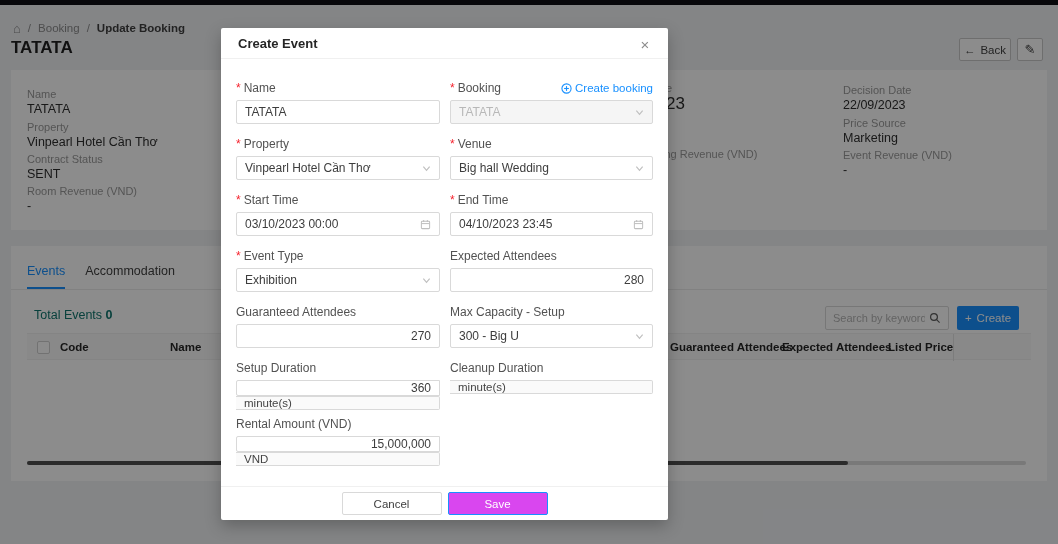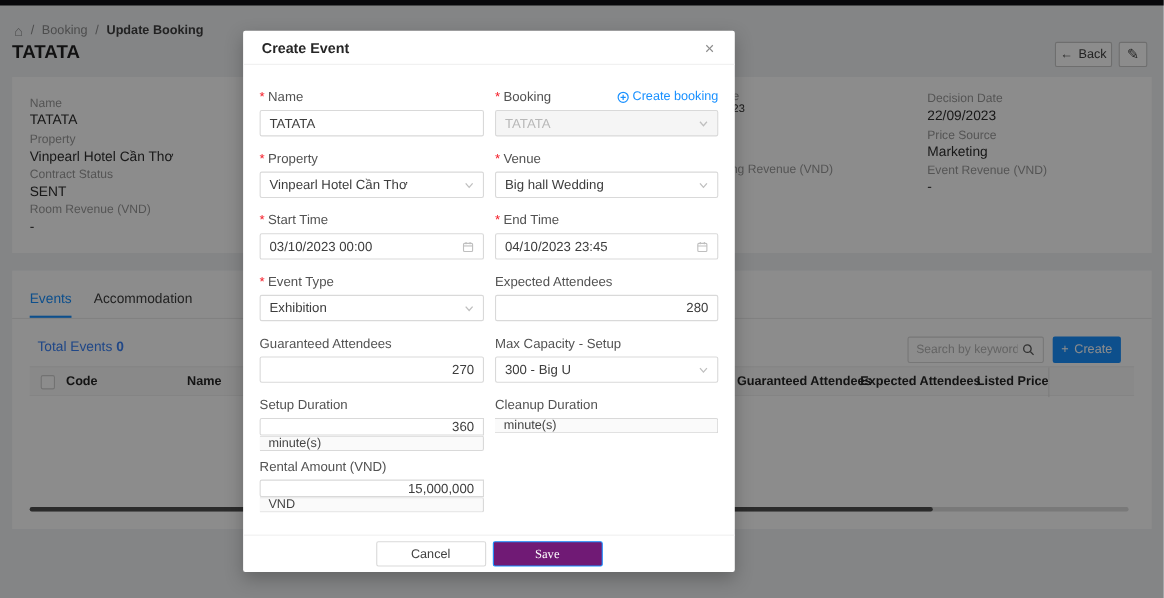--- a/index.html
+++ b/index.html
@@ -22,29 +22,29 @@
 
   .card { position:absolute; background:#fff; }
   .card.info { left:11px; top:70px; width:1036px; height:160px; }
   .card.events { left:11px; top:246px; width:1036px; height:235px; }
 
   .info-pair { position:absolute; }
   .info-pair .lbl { font-size:11px; color:#9a9a9a; margin-bottom:2px; }
   .info-pair .val { font-size:12.5px; color:#2e2e2e; }
 
   .fragment { position:absolute; font-size:11px; color:#9a9a9a; white-space:nowrap; }
-  .fragment.val { font-size:10px; color:#2e2e2e; }
+  .fragment.val { font-size:17px; color:#2e2e2e; }
 
   
   .tabs { position:absolute; left:16px; top:18px; display:flex; gap:20px; font-size:12.5px;justify-content:center; }
   .tab { padding-bottom:9px; color:#404040; cursor:pointer; }
   .tab.active { color:#1890ff; border-bottom:2px solid #1890ff; }
   .tabs-divider { position:absolute; left:0; top:43px; width:1036px; height:1px; background:#ebebeb; }
 
-  .total-line { position:absolute; left:23px; top:62px; font-size:12.5px; color:#3b82f6; }
+  .total-line { position:absolute; left:23px; top:62px; font-size:12.5px; color:#0f766e; }
   .total-line b { font-weight:bold; }
 
   .search-box { position:absolute; left:814px; top:60px; width:124px; height:24px; border:1px solid #d9d9d9; border-radius:2px; background:#fff; display:flex; align-items:center; padding:0 7px; gap:4px; }
   .search-box input { border:0; outline:none; flex:1; min-width:0; font-size:11px; color:#404040; font-family:"Liberation Sans", sans-serif; background:transparent; }
   .search-box input::placeholder { color:#b5b5b5; }
 
   .btn-create { position:absolute; left:946px; top:60px; width:62px; height:24px; background:#1890ff; color:#fff; border:none; border-radius:2px; font-size:11.5px; display:flex; align-items:center; justify-content:center; gap:5px; cursor:pointer; font-family:"Liberation Sans", sans-serif; }
 
   .thead { position:absolute; left:16px; top:87px; width:1004px; height:27px; background:#fafafa; border-top:1px solid #f0f0f0; border-bottom:1px solid #f0f0f0; }
   .th { position:absolute; top:0; height:100%; display:flex; align-items:center; font-size:11.5px; font-weight:bold; color:#262626; white-space:nowrap; overflow:hidden; }
@@ -78,21 +78,21 @@
   .ctl input { border:0; outline:none; width:100%; font-size:12px; color:#3d3d3d; font-family:"Liberation Sans", sans-serif; background:transparent; }
   .ctl input.num { text-align:right; }
 
   .ctl-group { margin-top:4px; display:flex; height:24px;flex-direction:column; }
   .ctl-group .part { flex:1; min-width:0; border:1px solid #d9d9d9; border-radius:2px 0 0 2px; background:#fff; display:flex; align-items:center; padding:0 8px; }
   .ctl-group .part input { border:0; outline:none; width:100%; text-align:right; font-size:12px; color:#3d3d3d; font-family:"Liberation Sans", sans-serif; background:transparent; }
   .ctl-group .addon { border:1px solid #d9d9d9; border-left:0; border-radius:0 2px 2px 0; background:#fafafa; display:flex; align-items:center; padding:0 8px; font-size:11.5px; color:#444; }
 
   .modal-footer { position:absolute; left:0; top:458px; width:100%; height:34px; border-top:1px solid #f0f0f0; display:flex; align-items:center; justify-content:center; gap:6px; }
   .btn-cancel { width:100px; height:23px; background:#fff; border:1px solid #d9d9d9; border-radius:2px; font-size:11.5px; color:#404040; cursor:pointer; font-family:"Liberation Sans", sans-serif; }
-  .btn-save { width:100px; height:23px; background:#701a75; border:1px solid #1890ff; border-radius:2px; font-size:11.5px; color:#fff; cursor:pointer; font-family:Liberation Serif, serif; }
+  .btn-save { width:100px; height:23px; background:#d946ef; border:1px solid #1890ff; border-radius:2px; font-size:11.5px; color:#fff; cursor:pointer; font-family:Liberation Sans, sans-serif; }
 
   .icn { display:inline-flex; align-items:center; }
 </style>
 </head>
 <body>
 
 <div class="screen">
 
   <div class="page">
     <div class="topbar"></div>

